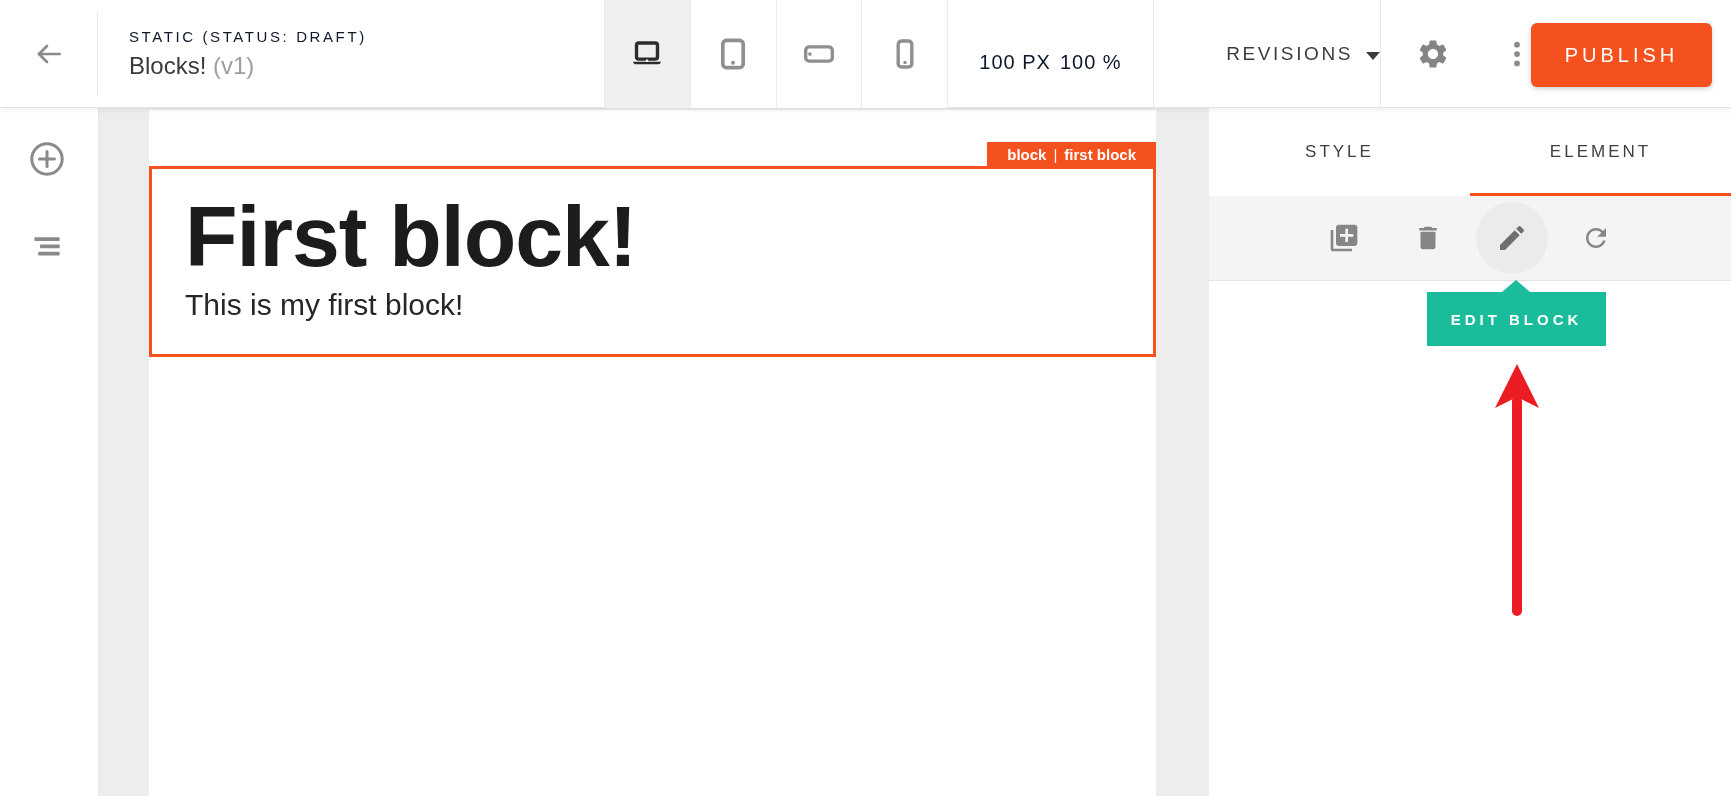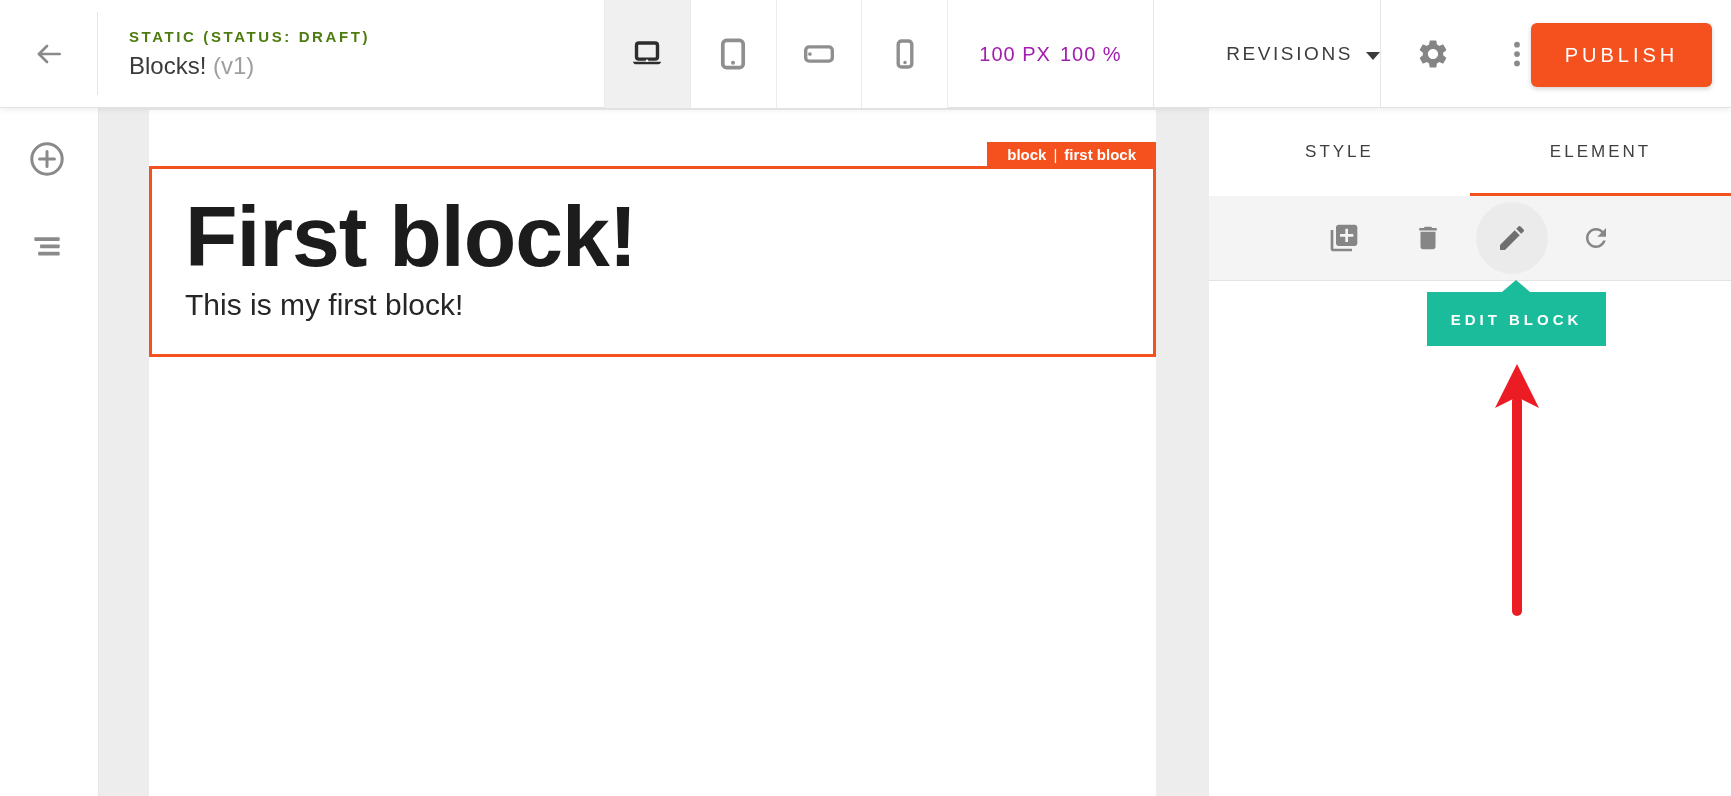--- a/index.html
+++ b/index.html
@@ -13,31 +13,31 @@
   html,body{width:1731px;height:796px;background:#fff;overflow:hidden;}
   .stage{position:relative;width:1731px;height:796px;overflow:hidden;background:#fff;}
   button{background:none;border:none;cursor:pointer;padding:0;}
 
   
   .header{position:absolute;left:0;top:0;width:1731px;height:108px;background:#fff;
           border-bottom:1px solid #e3e3e3;box-shadow:0 2px 6px rgba(0,0,0,.07);z-index:10;}
   .back-btn{position:absolute;left:0;top:0;width:97px;height:108px;display:flex;align-items:center;justify-content:center;}
   .header-vdiv{position:absolute;top:12px;bottom:12px;width:1px;background:#e6e6e6;}
   .title-wrap{position:absolute;left:129px;top:50%;transform:translateY(-50%);}
-  .status-label{font-size:15px;letter-spacing:2.6px;color:#4d7c0f;margin-bottom:7px;white-space:nowrap;font-weight:bold;}
+  .status-label{font-size:15px;letter-spacing:2.6px;color:#0f172a;margin-bottom:7px;white-space:nowrap;}
   .doc-title{font-size:24px;color:#3a3a3a;font-weight:500;white-space:nowrap;}
   .doc-version{color:#9e9e9e;font-weight:400;}
 
   .device-group{position:absolute;left:604px;top:0;width:344px;height:108px;display:flex;}
   .device-cell{flex:1;display:flex;align-items:center;justify-content:center;border-left:1px solid #ececec;background:#fff;}
   .device-cell:last-child{border-right:1px solid #ececec;}
   .device-cell.active{background:#f0f0f0;}
 
-  .zoom-group{position:absolute;left:948px;top:0;width:205px;height:108px;display:flex;align-items:center;justify-content:center;gap:9px;
-              font-size:20px;color:#a21caf;letter-spacing:1px;}
+  .zoom-group{position:absolute;left:948px;top:8px;width:205px;height:108px;display:flex;align-items:center;justify-content:center;gap:9px;
+              font-size:20px;color:#0f172a;letter-spacing:1px;}
   .revisions-btn{position:absolute;left:1153px;top:0;width:228px;height:108px;display:flex;align-items:center;justify-content:flex-end;gap:13px;
                  font-size:19px;letter-spacing:2.6px;color:#3c3c3c;border-left:1px solid #e6e6e6;border-right:1px solid #e6e6e6;}
   .caret-down{width:0;height:0;border-left:7px solid transparent;border-right:7px solid transparent;border-top:8px solid #3c3c3c;margin-top:3px;}
 
   .gear-btn{position:absolute;left:1408px;top:27px;width:50px;height:54px;display:flex;align-items:center;justify-content:center;}
   .kebab-btn{position:absolute;left:1496px;top:27px;width:42px;height:54px;display:flex;align-items:center;justify-content:center;}
   .publish-btn{position:absolute;right:19px;top:23px;width:181px;height:64px;background:var(--orange);color:#fff;
                font-size:20px;letter-spacing:4px;border-radius:6px;display:flex;align-items:center;justify-content:center;
                box-shadow:0 2px 5px rgba(0,0,0,.18);}
 

